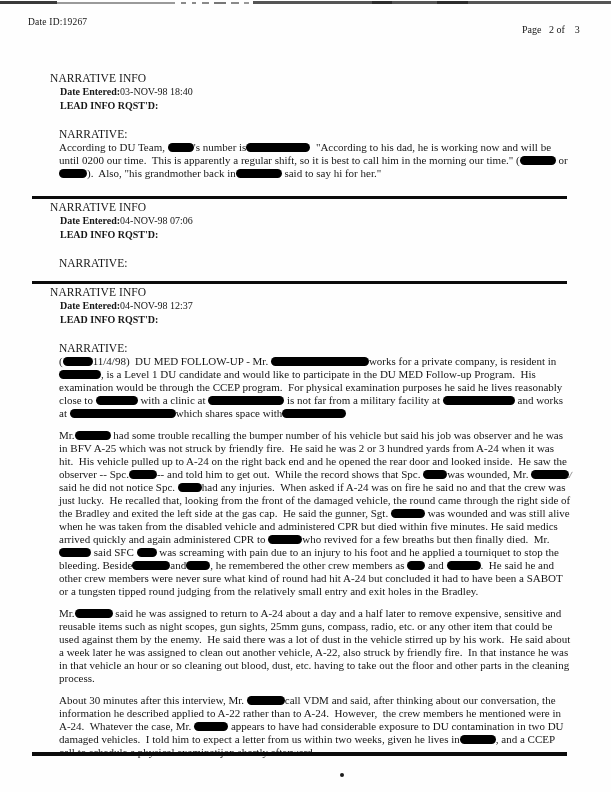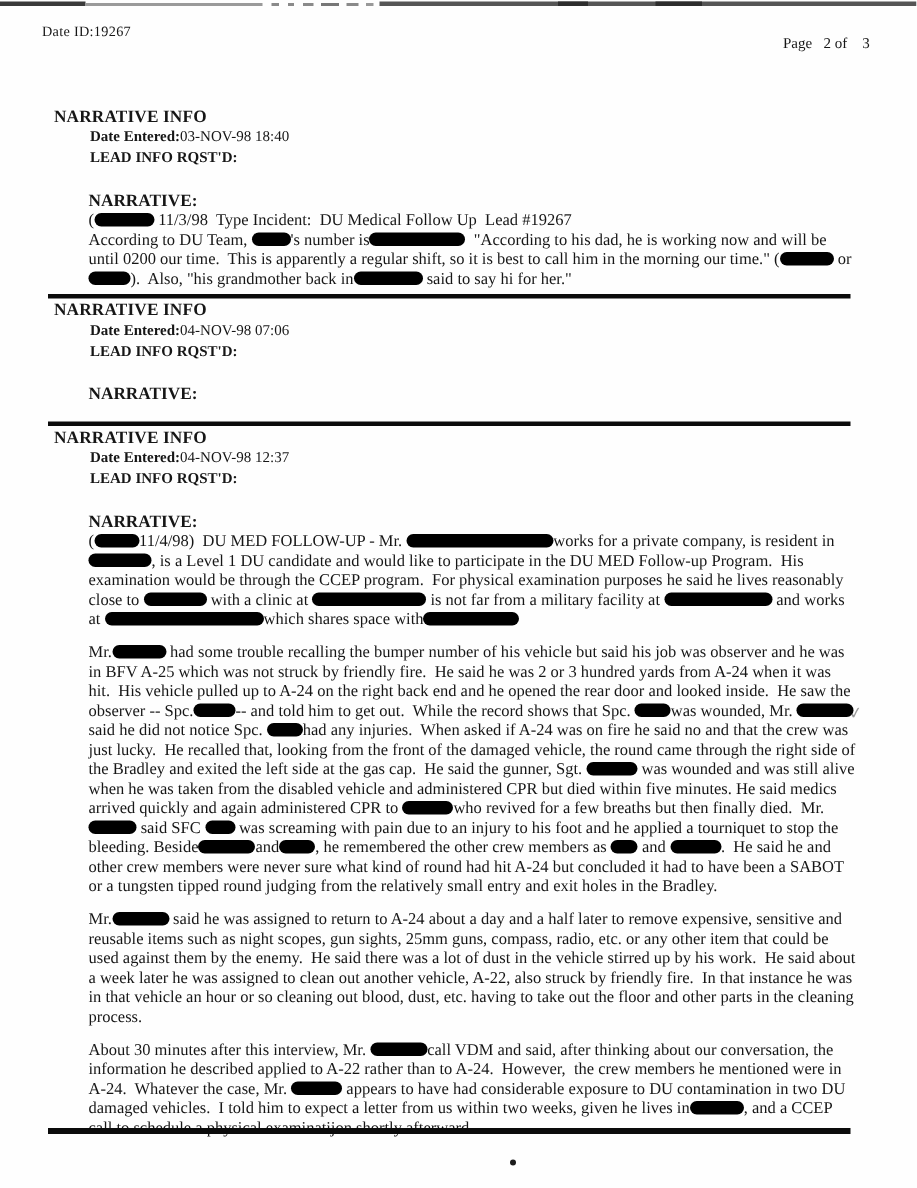--- a/index.html
+++ b/index.html
@@ -23,33 +23,33 @@
     position: absolute; left: 28px; top: 17px;
     font-size: 9.5px; letter-spacing: 0.2px;
   }
   .page-num {
     position: absolute; left: 522px; top: 24px;
     font-size: 10px; white-space: pre;
   }
 
   .section { position: absolute; left: 0; width: 611px; }
   .sec-title {
-    margin-left: 36px;
-    font-weight: bold; font-size: 11.5px; line-height: 14px;
+    margin-left: 50px;
+    font-weight: normal; font-size: 11.5px; line-height: 14px;
     letter-spacing: 0.1px;
   }
   .kv {
     margin-left: 60px;
     font-size: 10px; line-height: 14px;
   }
   .kv .lbl { font-weight: bold; }
   .kv .val { font-weight: normal; }
   .narr-label {
     margin: 15px 0 0 59px;
-    font-weight: bold; font-size: 11.5px; line-height: 13px;
+    font-weight: normal; font-size: 11.5px; line-height: 13px;
   }
   .para {
     margin: 0 0 9px 59px;
     width: 512px;
     font-size: 11px; line-height: 13px;
     white-space: pre-wrap;
   }
   .para.tight { margin-bottom: 0; }
   .redact {
     display: inline-block;
@@ -95,21 +95,20 @@
 
   <span class="lead-id">Date ID:19267</span>
   <span class="page-num">Page   2 of    3</span>
 
   <div id="sections">
       <div class="section" style="top: 71px;">
         <div class="sec-title">NARRATIVE INFO</div>
         <div class="kv"><span class="lbl">Date Entered:</span><span class="val">03-NOV-98 18:40</span></div>
         <div class="kv"><span class="lbl">LEAD INFO RQST'D:</span><span class="val"></span></div>
         <div class="narr-label">NARRATIVE:</div>
-        <div class="para tight">(<span class="redact" style="width: 40px;"></span> 11/3/98  Type Incident:  DU Medical Follow Up  Lead #19267</div>
         <div class="para">According to DU Team, <span class="redact" style="width: 26px;"></span>'s number is<span class="redact" style="width: 64px;"></span>  "According to his dad, he is working now and will be until 0200 our time.  This is apparently a regular shift, so it is best to call him in the morning our time." (<span class="redact" style="width: 36px;"></span> or <span class="redact" style="width: 28px;"></span>).  Also, "his grandmother back in<span class="redact" style="width: 46px;"></span> said to say hi for her."</div>
       </div>
       <div class="section" style="top: 200px;">
         <div class="sec-title">NARRATIVE INFO</div>
         <div class="kv"><span class="lbl">Date Entered:</span><span class="val">04-NOV-98 07:06</span></div>
         <div class="kv"><span class="lbl">LEAD INFO RQST'D:</span><span class="val"></span></div>
         <div class="narr-label">NARRATIVE:</div>
       </div>
       <div class="section" style="top: 285px;">
         <div class="sec-title">NARRATIVE INFO</div>

